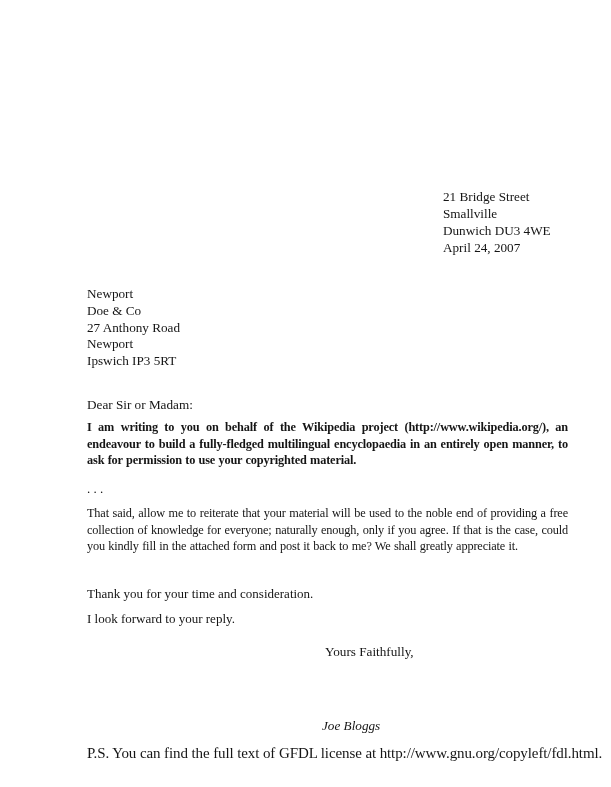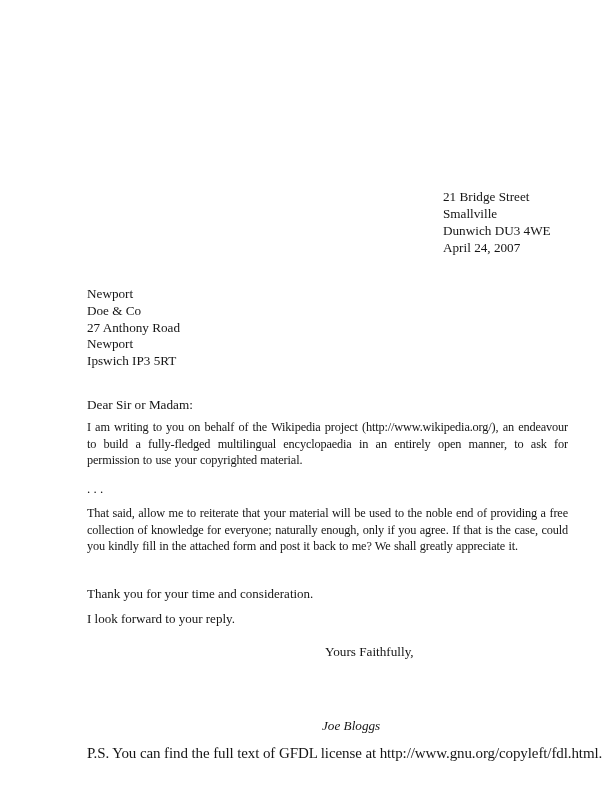--- a/index.html
+++ b/index.html
@@ -56,21 +56,21 @@
 <div class="abs addr-block" style="left:87px; top:286px;">
   <span class="line">Newport</span>
   <span class="line">Doe &amp; Co</span>
   <span class="line">27 Anthony Road</span>
   <span class="line">Newport</span>
   <span class="line">Ipswich IP3 5RT</span>
 </div>
 
 <div class="abs line" style="left:87px; top:397px;text-align:center;">Dear Sir or Madam:</div>
 
-<div class="abs para" style="left:87px; top:419px;">I am writing to you on behalf of the Wikipedia project (http://www.wikipedia.org/), an endeavour to build a fully-fledged multilingual encyclopaedia in an entirely open manner, to ask for permission to use your copyrighted material.</div>
+<div class="abs para" style="left:87px; top:419px;font-weight:bold;">I am writing to you on behalf of the Wikipedia project (http://www.wikipedia.org/), an endeavour to build a fully-fledged multilingual encyclopaedia in an entirely open manner, to ask for permission to use your copyrighted material.</div>
 
 <div class="abs single" style="left:87px; top:481px;">. . .</div>
 
 <div class="abs para" style="left:87px; top:505px;">That said, allow me to reiterate that your material will be used to the noble end of providing a free collection of knowledge for everyone; naturally enough, only if you agree. If that is the case, could you kindly fill in the attached form and post it back to me? We shall greatly appreciate it.</div>
 
 <div class="abs single" style="left:87px; top:586px;">Thank you for your time and consideration.</div>
 
 <div class="abs single" style="left:87px; top:611px;">I look forward to your reply.</div>
 
 <div class="abs line" style="left:325px; top:644px;">Yours Faithfully,</div>

